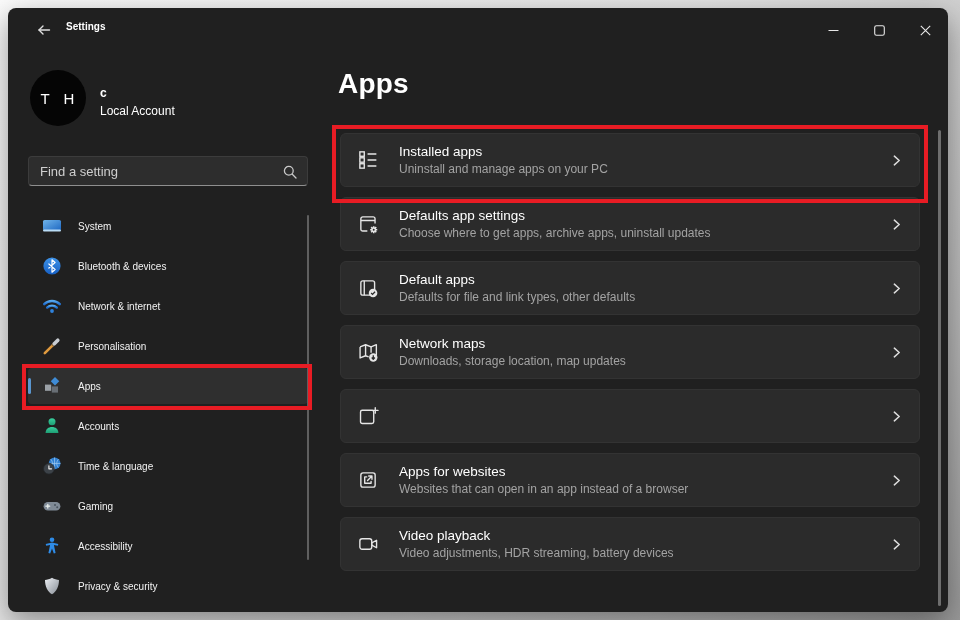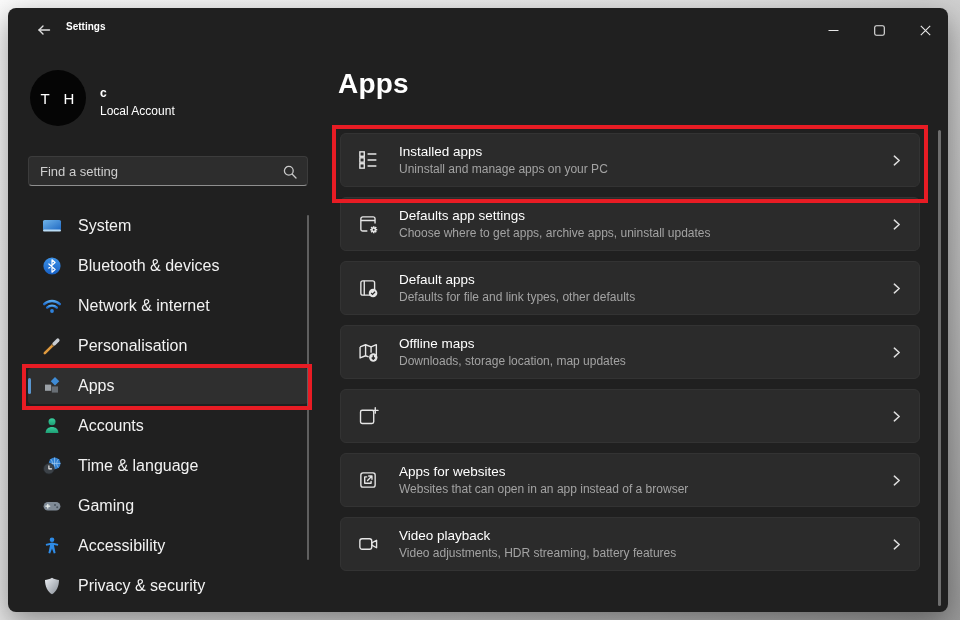--- a/index.html
+++ b/index.html
@@ -34,21 +34,21 @@
     color:#fff; font-size:13px; padding:0 30px 0 11px; font-family:inherit; }
   .searchbox input::placeholder { color:#cfcfcf; }
   .search-ic { position:absolute; right:9px; top:7px; }
 
   .nav { position:relative; margin-top:22px; }
   .nav-item { position:relative; height:36px; margin-bottom:4px; border-radius:4px;
     display:flex; align-items:center; padding-left:14px; cursor:pointer; }
   .nav-item.selected { background:#2f2f2f; }
   .nav-item .pill { position:absolute; left:0; top:10px; width:3px; height:16px; border-radius:2px; }
   .nav-ic { width:20px; height:20px; margin-right:16px; flex:0 0 20px; }
-  .nav-label { font-size:16px; color:#f2f2f2; }
+  .nav-label { font-size:10px; color:#f2f2f2; }
   .side-scroll { position:absolute; left:299px; top:207px; width:2px; height:345px;
     background:#5f5f5f; border-radius:1px; }
 
   
   .main-title { position:absolute; left:330px; top:60px; font-size:28px; font-weight:700; letter-spacing:.2px; }
   .cards { position:absolute; left:332px; top:125px; width:580px; }
   .card { position:relative; display:flex; align-items:center; height:54px; margin-bottom:10px;
     background:#2b2b2b; border:1px solid #333; border-radius:6px; padding:0 16px 0 16px; cursor:pointer; }
   .card-ic { width:22px; height:22px; margin-right:20px; flex:0 0 22px; }
   .card-text { display:flex; flex-direction:column; gap:3px; }
@@ -337,21 +337,21 @@
       <span class="card-ic">
         <svg width="22" height="22" viewBox="0 0 20 20" fill="none" stroke="#e6e6e6" stroke-width="1.25" stroke-linejoin="round">
             <path d="M2.8 5.4 L7.8 3.4 L12.8 5.4 L17.6 3.4 V12.6 L14.6 13.8"></path>
             <path d="M2.8 5.4 V15.4 L7.8 13.4 L10.6 14.5"></path>
             <path d="M7.8 3.4 V13.4 M12.8 5.4 V10.6"></path>
             <circle cx="14.8" cy="15" r="3.8" fill="#e6e6e6" stroke="none"></circle>
             <path d="M14.8 12.9 V16.2 M13.4 15 L14.8 16.6 L16.2 15" stroke="#2b2b2b" stroke-width="1.2"></path>
           </svg>
       </span>
       <span class="card-text">
-        <span class="card-title">Offline maps</span>
+        <span class="card-title">Network maps</span>
         <span class="card-sub">Downloads, storage location, map updates</span>
       </span>
       <span class="card-chevron">
         <svg width="13" height="13" viewBox="0 0 12 12" fill="none" stroke="#dcdcdc" stroke-width="1.4" stroke-linecap="round" stroke-linejoin="round">
             <path d="M4 2 L8.5 6 L4 10"></path>
           </svg>
       </span>
     </div>
 
     <div class="card">
@@ -389,21 +389,21 @@
 
     <div class="card">
       <span class="card-ic">
         <svg width="22" height="22" viewBox="0 0 20 20" fill="none" stroke="#e6e6e6" stroke-width="1.25" stroke-linejoin="round">
             <rect x="2.6" y="5.2" width="10.8" height="9.6" rx="2"></rect>
             <path d="M13.4 9 L17.8 6.6 V13.4 L13.4 11 Z"></path>
           </svg>
       </span>
       <span class="card-text">
         <span class="card-title">Video playback</span>
-        <span class="card-sub">Video adjustments, HDR streaming, battery features</span>
+        <span class="card-sub">Video adjustments, HDR streaming, battery devices</span>
       </span>
       <span class="card-chevron">
         <svg width="13" height="13" viewBox="0 0 12 12" fill="none" stroke="#dcdcdc" stroke-width="1.4" stroke-linecap="round" stroke-linejoin="round">
             <path d="M4 2 L8.5 6 L4 10"></path>
           </svg>
       </span>
     </div>
 
   </div>
 

